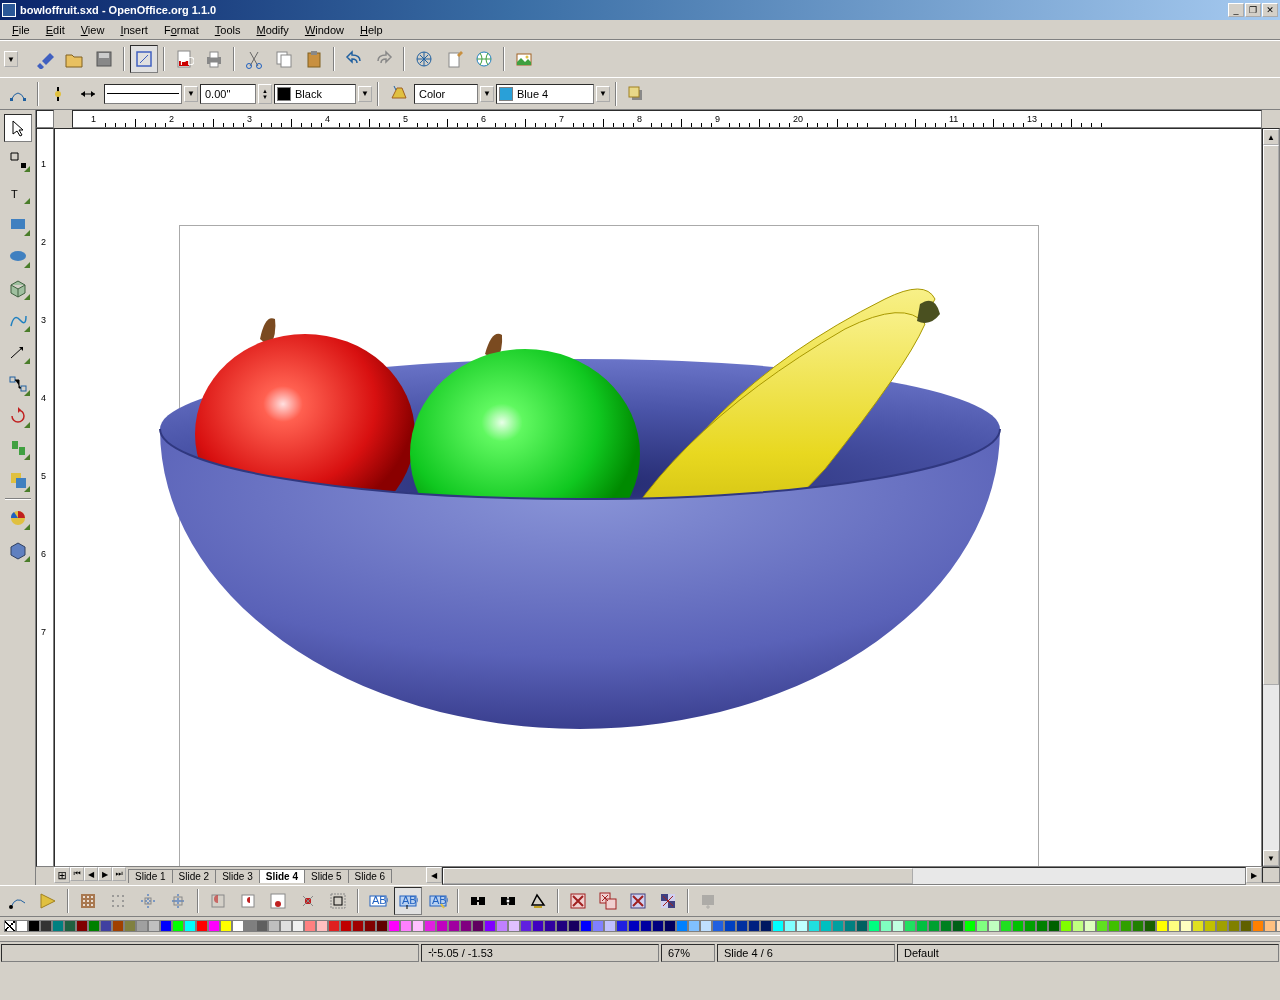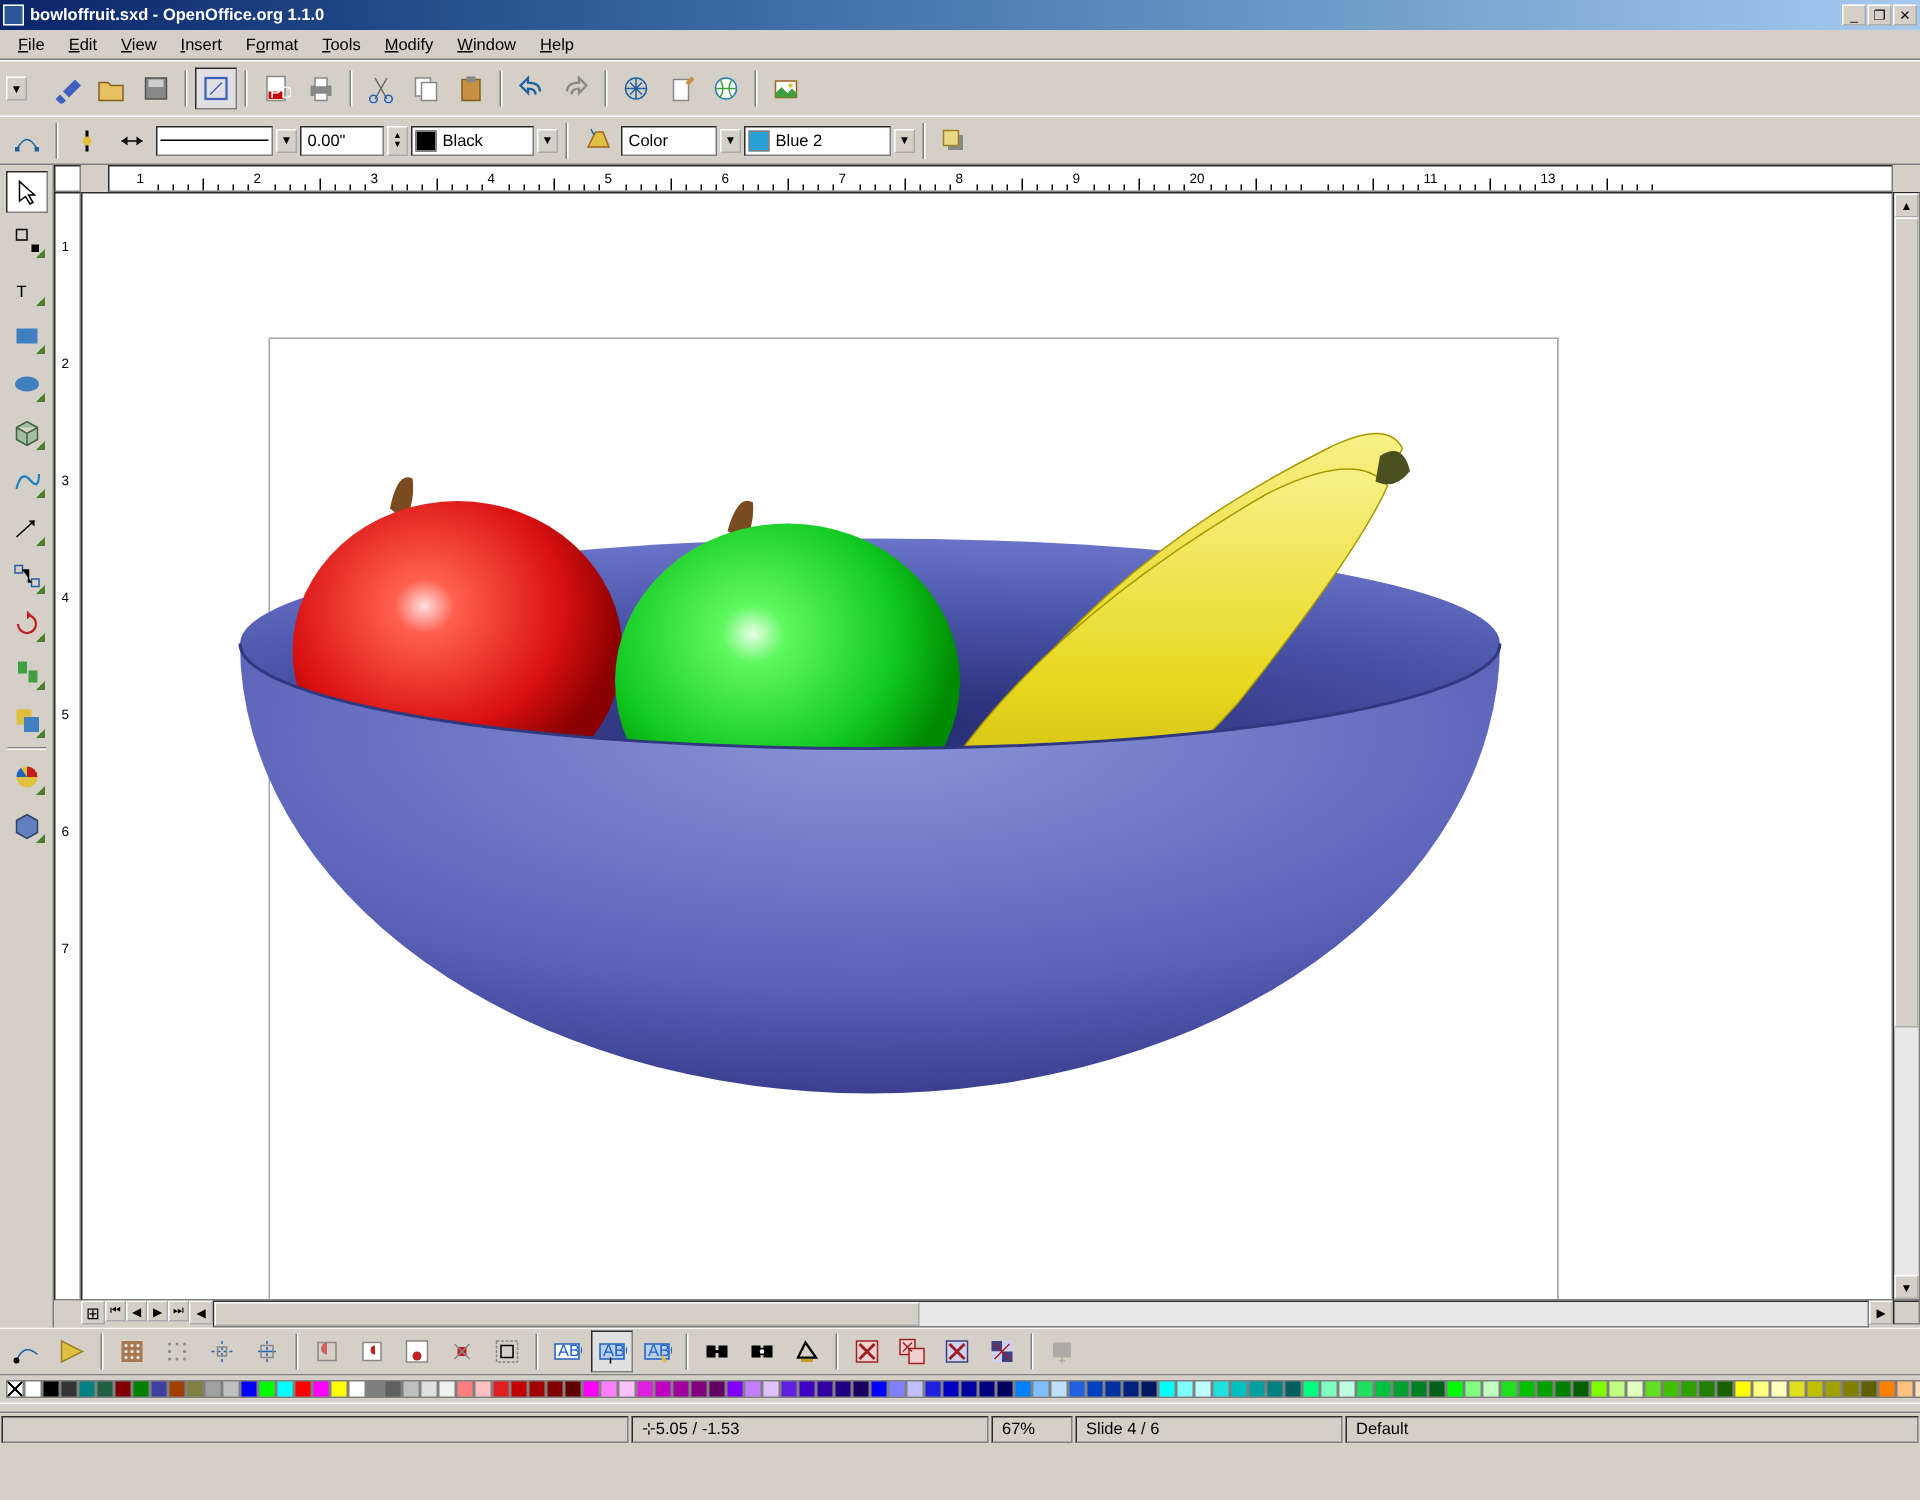--- a/index.html
+++ b/index.html
@@ -221,21 +221,21 @@
         <path d="M4 14 L9 4 L14 4 L18 14 Z" fill="#e0c040" stroke="#a06020"></path>
         <path d="M8 6 L6 2" stroke="#2060a0"></path>
       </svg>
     </div>
   <div class="combo" style="width:64px">
       <span>Color</span>
     </div>
     <div class="drop">▼</div>
   <div class="combo" style="width:98px">
       <div class="swatch" style="background:#29a0d8"></div>
-      <span>Blue 2</span>
+      <span>Blue 4</span>
     </div>
     <div class="drop">▼</div>
   <div class="sep"></div>
   <div class="tbtn">
       <svg class="icon">
         <rect x="6" y="6" width="10" height="10" fill="#888"></rect>
         <rect x="3" y="3" width="10" height="10" fill="#e8d888" stroke="#a08020"></rect>
       </svg>
     </div>
 </div>
@@ -523,20 +523,28 @@
         <div class="scroll-btn">▼</div>
       </div>
     </div>
 
     <div class="scroll-h-row">
       <div style="width:16px;height:16px;border:1px outset #fff;display:flex;align-items:center;justify-content:center">⊞</div>
       <div class="nav-btn">⏮</div>
       <div class="nav-btn">◀</div>
       <div class="nav-btn">▶</div>
       <div class="nav-btn">⏭</div>
+      <div class="tabs" id="tabs-container">
+          <div class="tab">Slide 1</div>
+          <div class="tab">Slide 2</div>
+          <div class="tab">Slide 3</div>
+          <div class="tab active">Slide 4</div>
+          <div class="tab">Slide 5</div>
+          <div class="tab">Slide 6</div>
+        </div>
       <div class="scroll-btn">◀</div>
       <div class="scroll-track">
           <div style="position:absolute;left:0;top:0;bottom:0;width:470px;background:#d4d0c8;border:1px outset #fff"></div>
         </div>
       <div class="scroll-btn">▶</div>
       <div style="width:18px;height:16px;background:#d4d0c8;border:1px inset #808080"></div>
     </div>
   </div>
 </div>
 

